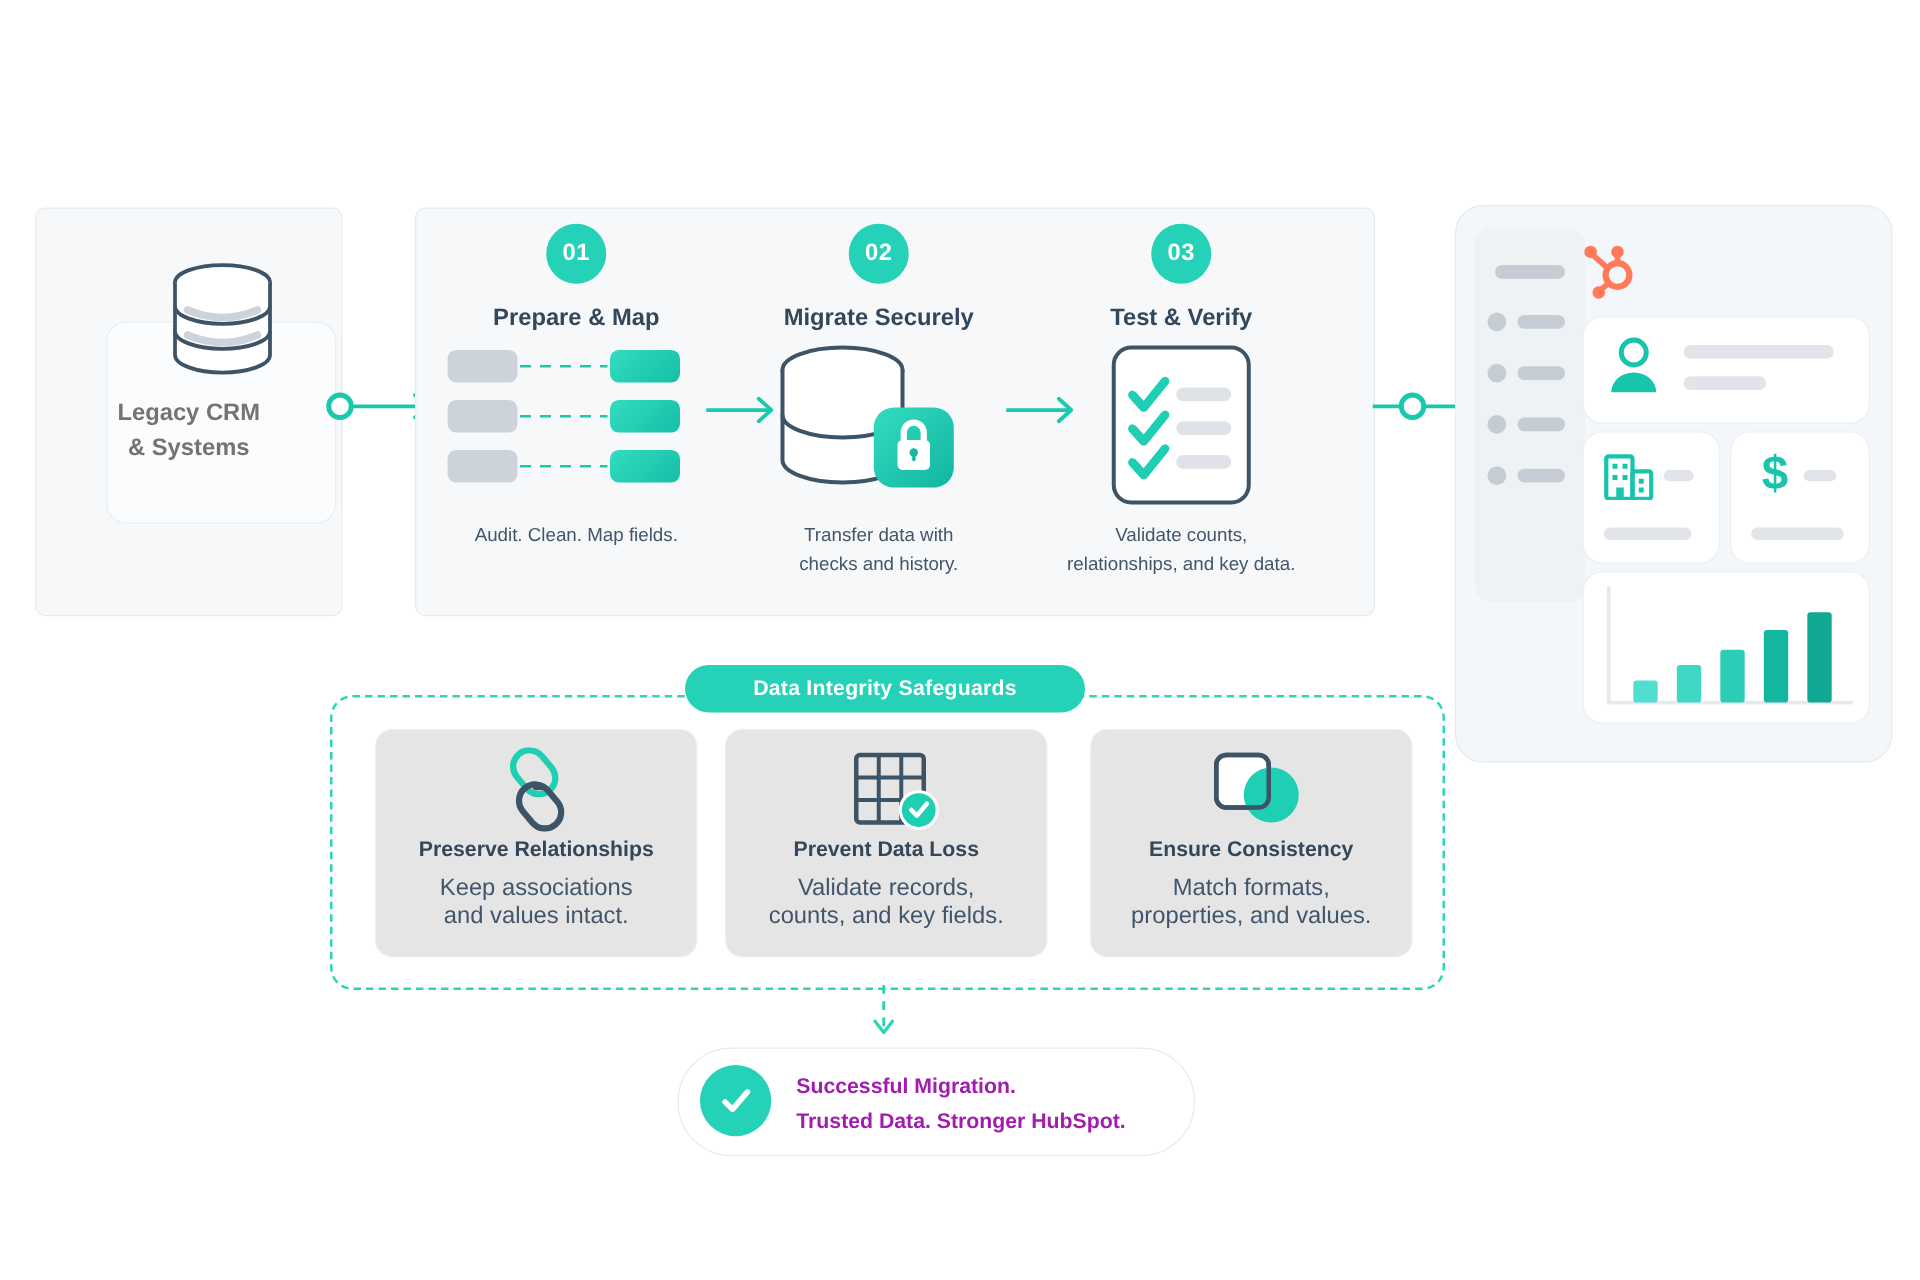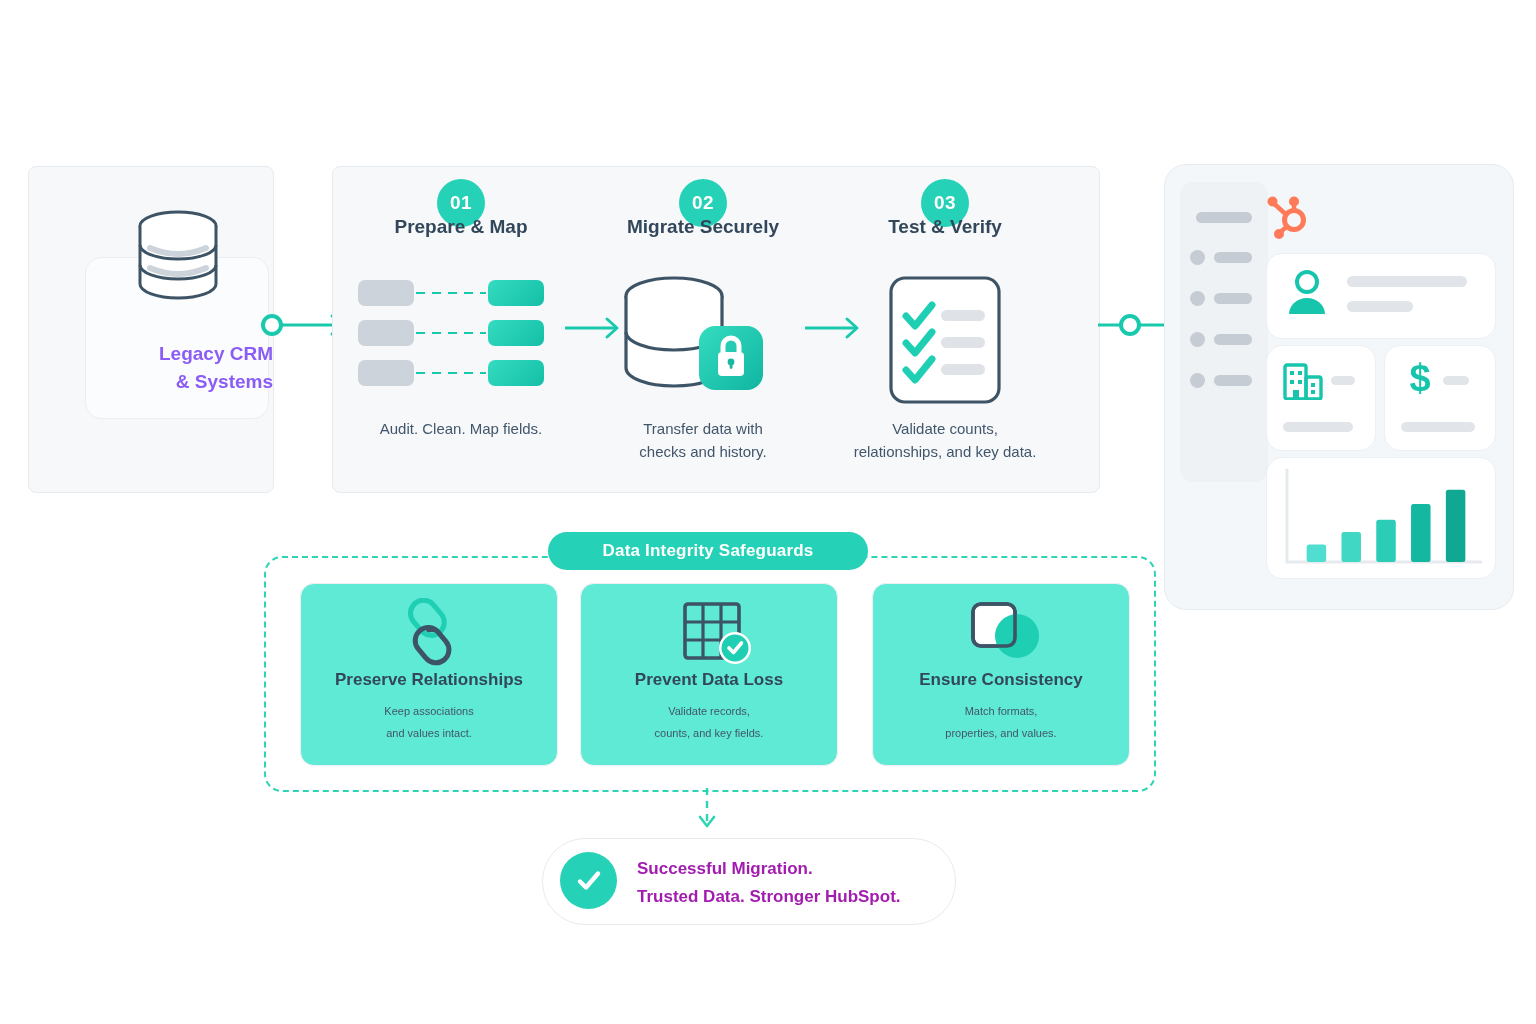--- a/index.html
+++ b/index.html
@@ -47,21 +47,21 @@
   #step-3{left:818px;}
   .step-badge{
     position:absolute;left:50%;margin-left:-24px;top:12px;
     width:48px;height:48px;border-radius:50%;
     background:#25d2b7;
     color:#ffffff;font-size:19px;font-weight:700;
     display:flex;align-items:center;justify-content:center;
     letter-spacing:.5px;
   }
   .step-title{
-    position:absolute;left:0;top:49px;width:250px;text-align:center;
+    position:absolute;left:0;top:77px;width:250px;text-align:center;
     font-size:19px;font-weight:700;color:#33475b;
   }
   .step-art{position:absolute;left:0;top:105px;width:250px;height:135px;}
   .step-caption{
     position:absolute;left:-10px;top:250px;width:270px;text-align:center;
     font-size:15px;line-height:23px;color:#42566b;font-weight:400;
   }
 
   
   .fm-row{position:absolute;left:0;width:250px;height:26px;}
@@ -108,33 +108,33 @@
   }
   #safeguards-title{
     position:absolute;left:548px;top:532px;width:320px;height:38px;
     background:#25d2b7;border-radius:19px;
     color:#ffffff;font-size:17px;font-weight:700;
     display:flex;align-items:center;justify-content:center;
     letter-spacing:.2px;
   }
   .safe-card{
     position:absolute;top:583px;width:256px;height:181px;
-    background:#5eead4;border:1px solid #eceff3;border-radius:14px;
+    background:#e5e5e5;border:1px solid #eceff3;border-radius:14px;
   }
   #safe-card-1{left:300px;}
   #safe-card-2{left:580px;}
   #safe-card-3{left:872px;}
   .safe-art{position:absolute;left:0;top:14px;width:256px;height:70px;}
   .safe-title{
     position:absolute;left:0;top:86px;width:256px;text-align:center;
     font-size:17px;font-weight:700;color:#33475b;
   }
   .safe-caption{
     position:absolute;left:0;top:116px;width:256px;text-align:center;
-    font-size:11px;line-height:22px;color:#42566b;
+    font-size:19px;line-height:22px;color:#42566b;
   }
 
   
   #down-arrow{position:absolute;left:690px;top:788px;width:34px;height:50px;}
   #result-banner{
     position:absolute;left:542px;top:838px;width:412px;height:85px;
     background:#ffffff;border:1px solid #e6ebf0;border-radius:43px;
   }
   #result-check{
     position:absolute;left:560px;top:852px;width:57px;height:57px;
@@ -157,21 +157,21 @@
     <div id="legacy-db-icon">
       <svg viewBox="0 0 88 92" width="88" height="92">
         <ellipse cx="44" cy="17" rx="38" ry="14" fill="#ffffff" stroke="#3d5366" stroke-width="3"></ellipse>
         <path d="M6 17 V75 a38 14 0 0 0 76 0 V17" fill="#ffffff" stroke="#3d5366" stroke-width="3"></path>
         <path d="M6 36 a38 14 0 0 0 76 0" fill="none" stroke="#3d5366" stroke-width="3"></path>
         <path d="M6 56 a38 14 0 0 0 76 0" fill="none" stroke="#3d5366" stroke-width="3"></path>
         <path d="M16 39 q28 12 56 0" fill="none" stroke="#ccd3da" stroke-width="6" stroke-linecap="round"></path>
         <path d="M16 59 q28 12 56 0" fill="none" stroke="#ccd3da" stroke-width="6" stroke-linecap="round"></path>
       </svg>
     </div>
-    <div style="position:absolute;left:0;top:150px;width:244px;text-align:right;font-size:19px;font-weight:700;line-height:28px;color:#8b5cf6;margin-top:23px;">
+    <div style="position:absolute;left:0;top:150px;width:244px;text-align:center;font-size:19px;font-weight:700;line-height:28px;color:#737373;">
       <span>Legacy CRM</span><br>
       <span>&amp; Systems</span>
     </div>
   </div>
 
   <div id="connector-left">
     <svg viewBox="0 0 110 50" width="110" height="50">
       <circle cx="14" cy="25" r="9" fill="#ffffff" stroke="#19c9ad" stroke-width="4"></circle>
       <line x1="23" y1="25" x2="82" y2="25" stroke="#19c9ad" stroke-width="3"></line>
       <path d="M74 16 L84 25 L74 34" fill="none" stroke="#19c9ad" stroke-width="3" stroke-linecap="round" stroke-linejoin="round"></path>

